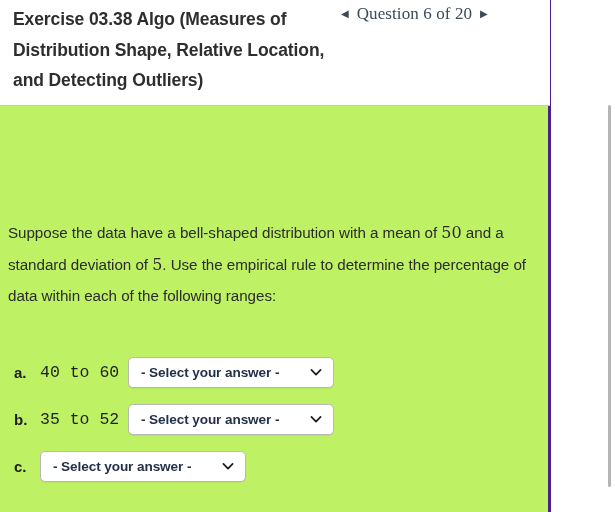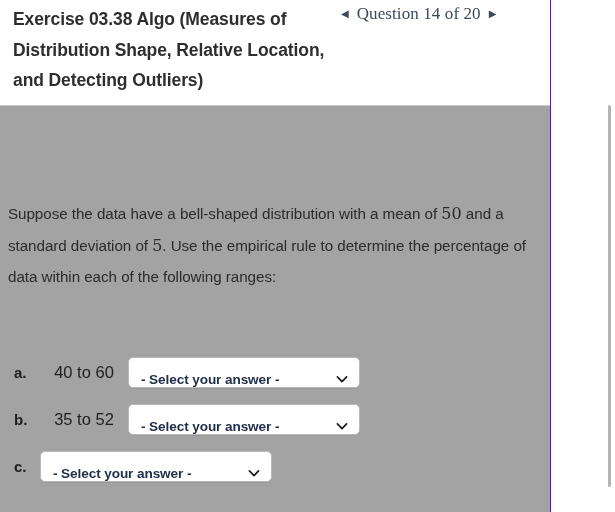--- a/index.html
+++ b/index.html
@@ -20,22 +20,22 @@
     background: #ffffff;
   }
 
   
   .content-column {
     position: absolute;
     left: 0;
     top: 0;
     width: 551px;
     height: 512px;
-    border-right: 1px solid #4c1d95;
-    background: #a3a3a3;
+    border-right: 3px solid #4c1d95;
+    background: #bef264;
     padding-left: 17px;
   }
 
   
   .right-pane {
     position: absolute;
     left: 551px;
     top: 0;
     width: 64px;
     height: 512px;
@@ -91,21 +91,21 @@
     font-size: 17px;
     color: #3b4a5a;
     white-space: nowrap;
     letter-spacing: 0.1px;
   }
 
   
   .question-body {
     position: absolute;
     left: 8px;
-    top: 198px;
+    top: 217px;
     width: 530px;
   }
 
   .prompt {
     margin: 0;
     font-family: "Liberation Sans", sans-serif;
     font-size: 15.2px;
     line-height: 31.5px;
     color: #2b2b2b;
     letter-spacing: -0.05px;
@@ -135,32 +135,31 @@
   .row-letter {
     width: 26px;
     font-family: "Liberation Sans", sans-serif;
     font-size: 15px;
     font-weight: bold;
     color: #1f1f1f;
   }
 
   .row-range {
     width: 88px;
-    font-family: Liberation Sans, sans-serif;
+    font-family: Liberation Mono, monospace;
     font-size: 16.5px;
     color: #1f1f1f;
     white-space: nowrap;
-    text-align: center;
   }
 
   .answer-select {
     display: flex;
-    align-items: flex-end;
+    align-items: center;
     justify-content: space-between;
-    width: 232px;
+    width: 206px;
     height: 31px;
     padding: 0 9px 0 12px;
     background: #ffffff;
     border: 1px solid #b9b9b9;
     border-radius: 5px;
     box-shadow: 0 1px 1px rgba(0,0,0,0.06);
     cursor: pointer;
   }
 
   .select-text {
@@ -207,21 +206,21 @@
 
 <div id="page">
 
   <div class="content-column">
 
     <div class="header">
       <h1 class="exercise-title">Exercise 03.38 Algo (Measures of Distribution Shape, Relative Location, and Detecting Outliers)</h1>
 
       <div class="question-nav">
         <span class="nav-arrow">◀</span>
-        <span class="question-label">Question 14 of 20</span>
+        <span class="question-label">Question 6 of 20</span>
         <span class="nav-arrow">▶</span>
       </div>
     </div>
 
     <div class="question-body">
       <p class="prompt"><span>Suppose the data have a bell-shaped distribution with a mean of </span><span class="mathnum">50</span><span> and a standard deviation of </span><span class="mathnum">5</span><span>. Use the empirical rule to determine the percentage of data within each of the following ranges:</span></p>
     </div>
 
     <div class="answer-list">
 

